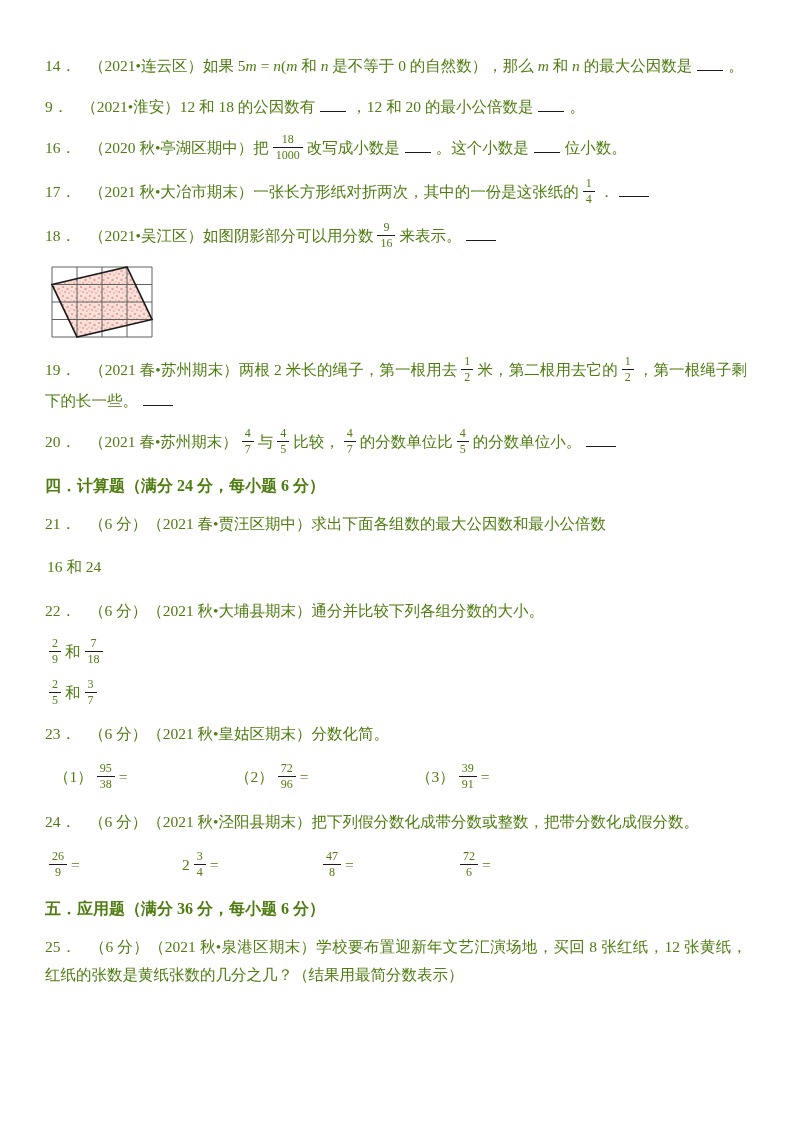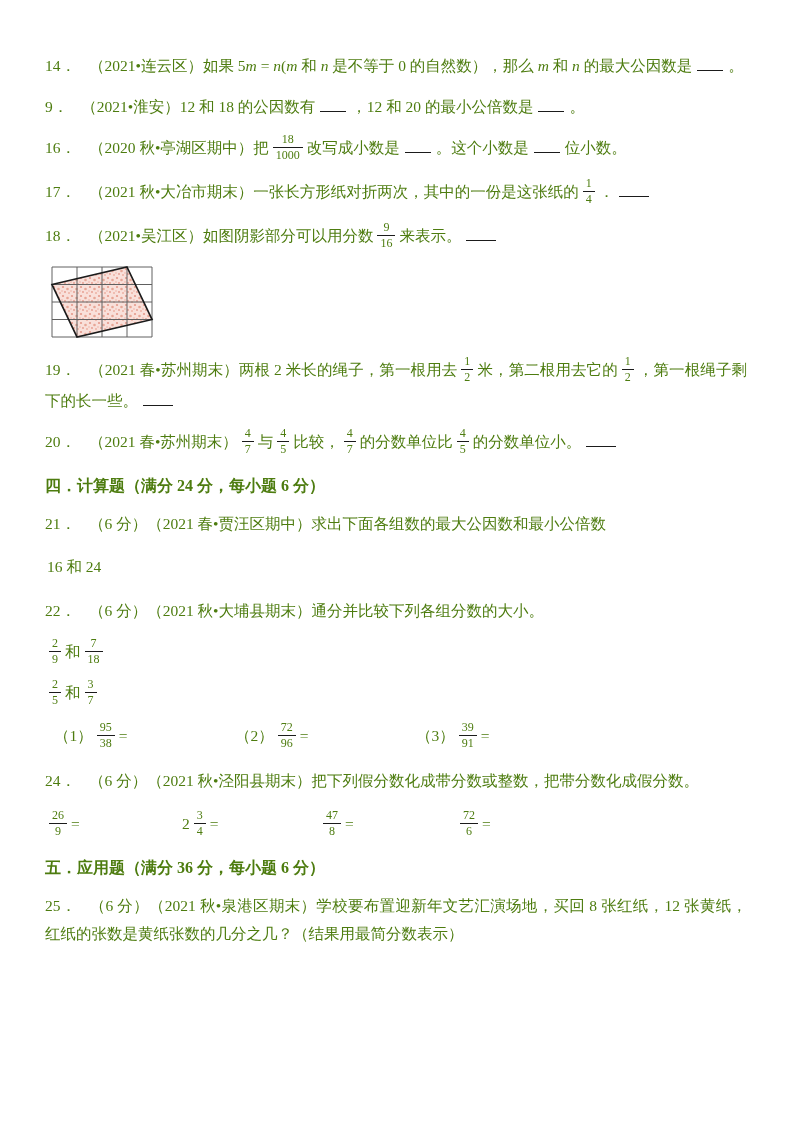--- a/index.html
+++ b/index.html
@@ -63,20 +63,21 @@
 <div class="question"><span class="qnum">19．</span><span>（2021 春•苏州期末）两根 2 米长的绳子，第一根用去</span><span class="frac"><span class="num">1</span><span class="den">2</span></span><span>米，第二根用去它的</span><span class="frac"><span class="num">1</span><span class="den">2</span></span><span>，第一根绳子剩下的长一些。</span><span class="blank" style="width: 30px;"></span></div>
       <div class="question"><span class="qnum">20．</span><span>（2021 春•苏州期末）</span><span class="frac"><span class="num">4</span><span class="den">7</span></span><span>与</span><span class="frac"><span class="num">4</span><span class="den">5</span></span><span>比较，</span><span class="frac"><span class="num">4</span><span class="den">7</span></span><span>的分数单位比</span><span class="frac"><span class="num">4</span><span class="den">5</span></span><span>的分数单位小。</span><span class="blank" style="width: 30px;"></span></div>
       <div class="heading">四．计算题（满分 24 分，每小题 6 分）</div>
       <div class="question"><span class="qnum">21．</span><span>（6 分）（2021 春•贾汪区期中）求出下面各组数的最大公因数和最小公倍数</span></div>
       <div class="row" style="padding-left: 2px;">
         <div class="cell" style="width: 185px;"><span>16 和 24</span></div>
       </div>
       <div class="question"><span class="qnum">22．</span><span>（6 分）（2021 秋•大埔县期末）通分并比较下列各组分数的大小。</span></div>
       <div class="fracline"><span class="frac"><span class="num">2</span><span class="den">9</span></span><span>和</span><span class="frac"><span class="num">7</span><span class="den">18</span></span></div>
       <div class="fracline"><span class="frac"><span class="num">2</span><span class="den">5</span></span><span>和</span><span class="frac"><span class="num">3</span><span class="den">7</span></span></div>
+      <div class="question"><span class="qnum">23．</span><span>（6 分）（2021 秋•皇姑区期末）分数化简。</span></div>
       <div class="row" style="padding-left: 9px;">
         <div class="cell" style="width: 181px;"><span>（1）</span><span class="frac"><span class="num">95</span><span class="den">38</span></span><span>=</span></div>
         <div class="cell" style="width: 181px;"><span>（2）</span><span class="frac"><span class="num">72</span><span class="den">96</span></span><span>=</span></div>
         <div class="cell" style="width: 181px;"><span>（3）</span><span class="frac"><span class="num">39</span><span class="den">91</span></span><span>=</span></div>
       </div>
       <div class="question"><span class="qnum">24．</span><span>（6 分）（2021 秋•泾阳县期末）把下列假分数化成带分数或整数，把带分数化成假分数。</span></div>
       <div class="row">
         <div class="cell" style="width: 137px;"><span class="frac"><span class="num">26</span><span class="den">9</span></span><span>=</span></div>
         <div class="cell" style="width: 137px;"><span>2</span><span class="frac"><span class="num">3</span><span class="den">4</span></span><span>=</span></div>
         <div class="cell" style="width: 137px;"><span class="frac"><span class="num">47</span><span class="den">8</span></span><span>=</span></div>

